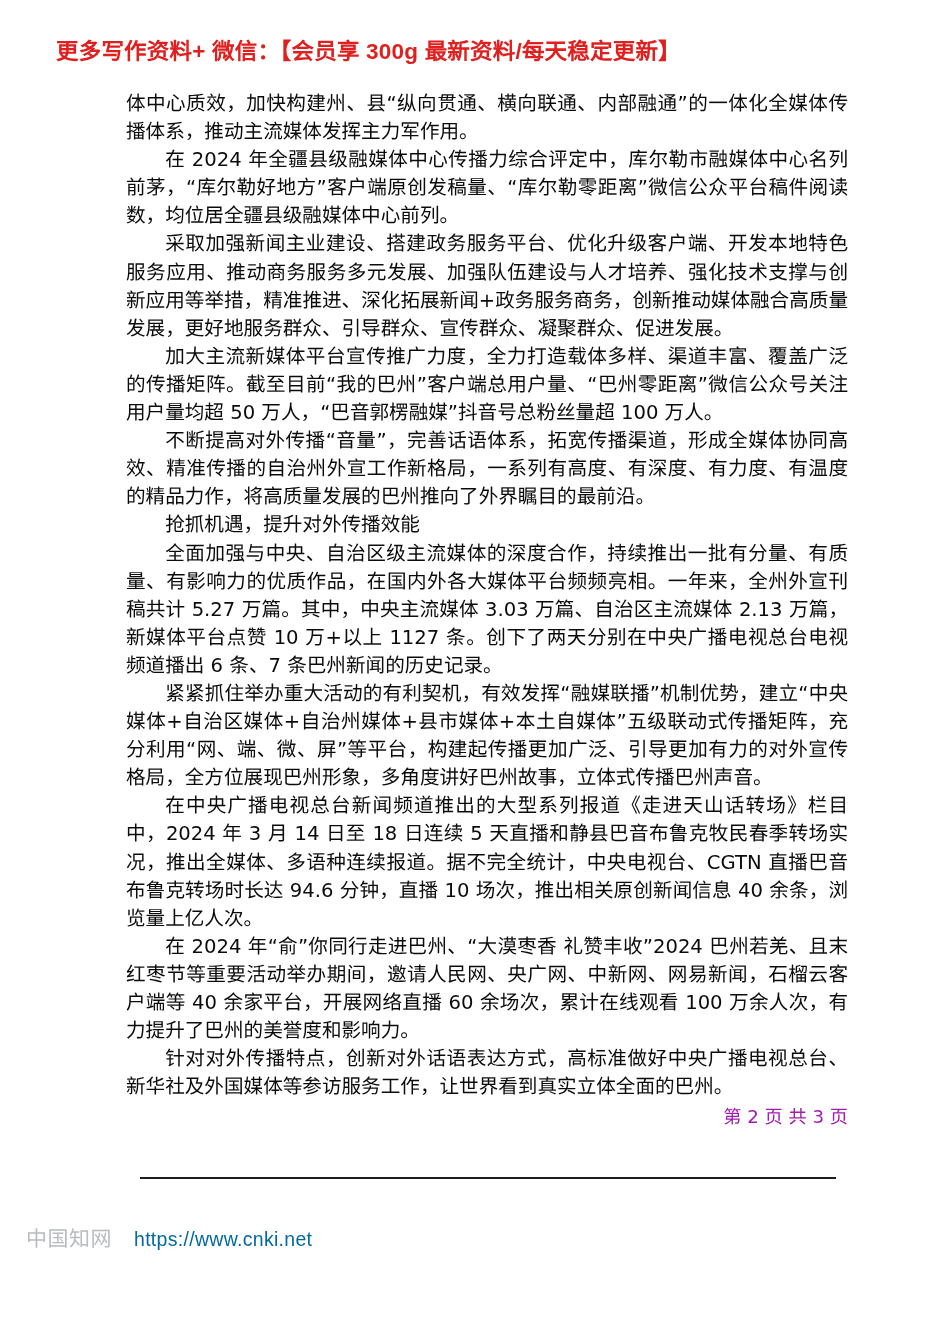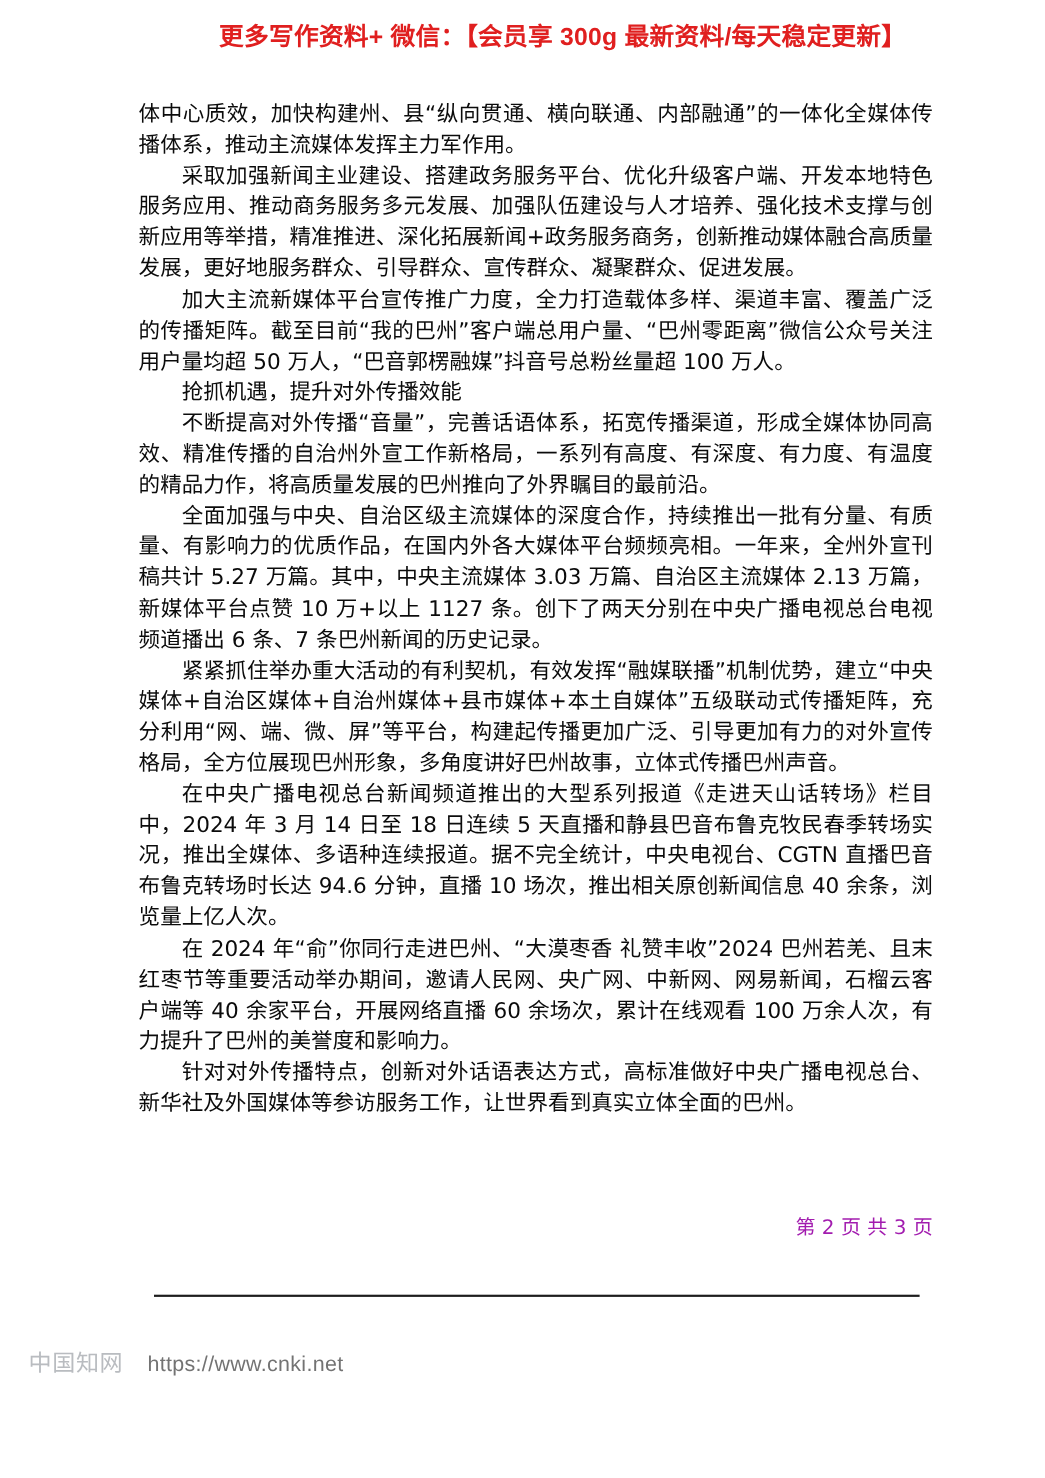--- a/index.html
+++ b/index.html
@@ -14,28 +14,27 @@
     position: relative;
     overflow: hidden;
     font-family: "Liberation Sans", "DejaVu Sans", sans-serif;
     color: #000000;
   }
 
   
   .promo-banner {
     position: absolute;
     left: 0;
-    top: 0;
+    top: 18px;
     width: 950px;
     height: 62px;
     display: flex;
     align-items: center;
-    padding-left: 73px;
+    padding-left: 56px;
     box-sizing: border-box;
-    justify-content: center;
   }
   .promo-text {
     color: #e01f1f;
     font-size: 22.5px;
     font-weight: 700;
     letter-spacing: 0.2px;
     white-space: nowrap;
     font-family: "Liberation Sans", "DejaVu Sans", sans-serif;
   }
 
@@ -113,41 +112,42 @@
     font-size: 21px;
     font-weight: 400;
     color: #b9bcc0;
     letter-spacing: 0.5px;
     white-space: nowrap;
     font-family: Liberation Mono, monospace;
   }
   .watermark-url {
     font-size: 19.5px;
     font-weight: 400;
-    color: #737373;
+    color: #0369a1;
     letter-spacing: 0.3px;
     white-space: nowrap;
     font-family: "Liberation Sans", "DejaVu Sans", sans-serif;
   }
 </style>
 </head>
 <body>
 
 <div class="promo-banner">
   <div class="promo-text">更多写作资料+ 微信：【会员享 300g 最新资料/每天稳定更新】</div>
 </div>
 
 <div class="doc-sheet">
 
   <div class="doc-body">
     <p class="doc-para no-indent">体中心质效，加快构建州、县“纵向贯通、横向联通、内部融通”的一体化全媒体传播体系，推动主流媒体发挥主力军作用。</p>
+    <p class="doc-para">在 2024 年全疆县级融媒体中心传播力综合评定中，库尔勒市融媒体中心名列前茅，“库尔勒好地方”客户端原创发稿量、“库尔勒零距离”微信公众平台稿件阅读数，均位居全疆县级融媒体中心前列。</p>
     <p class="doc-para">采取加强新闻主业建设、搭建政务服务平台、优化升级客户端、开发本地特色服务应用、推动商务服务多元发展、加强队伍建设与人才培养、强化技术支撑与创新应用等举措，精准推进、深化拓展新闻+政务服务商务，创新推动媒体融合高质量发展，更好地服务群众、引导群众、宣传群众、凝聚群众、促进发展。</p>
     <p class="doc-para">加大主流新媒体平台宣传推广力度，全力打造载体多样、渠道丰富、覆盖广泛的传播矩阵。截至目前“我的巴州”客户端总用户量、“巴州零距离”微信公众号关注用户量均超 50 万人，“巴音郭楞融媒”抖音号总粉丝量超 100 万人。</p>
+    <p class="doc-para">不断提高对外传播“音量”，完善话语体系，拓宽传播渠道，形成全媒体协同高效、精准传播的自治州外宣工作新格局，一系列有高度、有深度、有力度、有温度的精品力作，将高质量发展的巴州推向了外界瞩目的最前沿。</p>
     <p class="doc-para">抢抓机遇，提升对外传播效能</p>
-    <p class="doc-para">不断提高对外传播“音量”，完善话语体系，拓宽传播渠道，形成全媒体协同高效、精准传播的自治州外宣工作新格局，一系列有高度、有深度、有力度、有温度的精品力作，将高质量发展的巴州推向了外界瞩目的最前沿。</p>
     <p class="doc-para">全面加强与中央、自治区级主流媒体的深度合作，持续推出一批有分量、有质量、有影响力的优质作品，在国内外各大媒体平台频频亮相。一年来，全州外宣刊稿共计 5.27 万篇。其中，中央主流媒体 3.03 万篇、自治区主流媒体 2.13 万篇，新媒体平台点赞 10 万+以上 1127 条。创下了两天分别在中央广播电视总台电视频道播出 6 条、7 条巴州新闻的历史记录。</p>
     <p class="doc-para">紧紧抓住举办重大活动的有利契机，有效发挥“融媒联播”机制优势，建立“中央媒体+自治区媒体+自治州媒体+县市媒体+本土自媒体”五级联动式传播矩阵，充分利用“网、端、微、屏”等平台，构建起传播更加广泛、引导更加有力的对外宣传格局，全方位展现巴州形象，多角度讲好巴州故事，立体式传播巴州声音。</p>
     <p class="doc-para">在中央广播电视总台新闻频道推出的大型系列报道《走进天山话转场》栏目中，2024 年 3 月 14 日至 18 日连续 5 天直播和静县巴音布鲁克牧民春季转场实况，推出全媒体、多语种连续报道。据不完全统计，中央电视台、CGTN 直播巴音布鲁克转场时长达 94.6 分钟，直播 10 场次，推出相关原创新闻信息 40 余条，浏览量上亿人次。</p>
     <p class="doc-para">在 2024 年“俞”你同行走进巴州、“大漠枣香 礼赞丰收”2024 巴州若羌、且末红枣节等重要活动举办期间，邀请人民网、央广网、中新网、网易新闻，石榴云客户端等 40 余家平台，开展网络直播 60 余场次，累计在线观看 100 万余人次，有力提升了巴州的美誉度和影响力。</p>
     <p class="doc-para">针对对外传播特点，创新对外话语表达方式，高标准做好中央广播电视总台、新华社及外国媒体等参访服务工作，让世界看到真实立体全面的巴州。</p>
 
   </div>
 
   <div class="page-footer">第 2 页 共 3 页</div>
 

